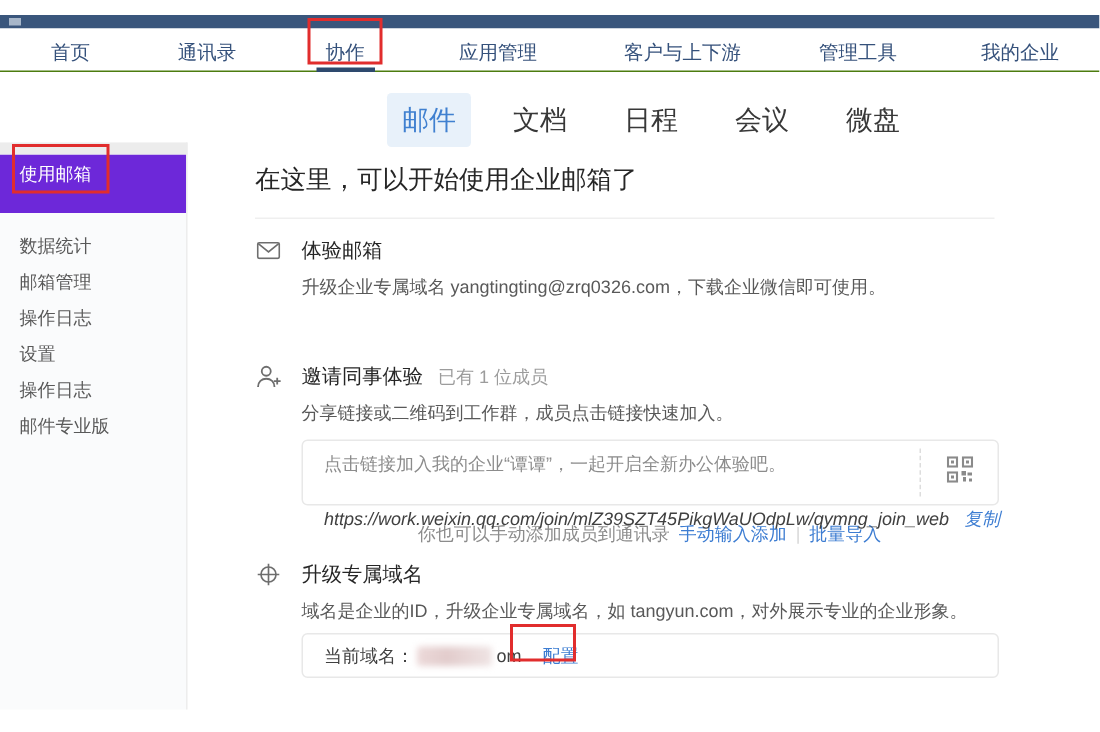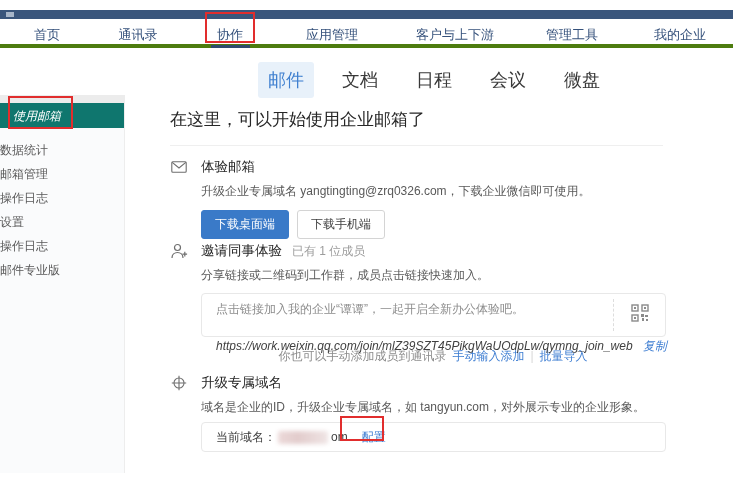--- a/index.html
+++ b/index.html
@@ -4,36 +4,36 @@
 <style>
   * { margin:0; padding:0; box-sizing:border-box; }
   html,body { width:733px; height:488px; background:#fff; overflow:hidden; }
   body { font-family:"Liberation Sans","DejaVu Sans",sans-serif; position:relative; }
 
   
   .topbar { position:absolute; top:10px; left:0; width:733px; height:9px; background:#3a567c; }
   .logo-frag { position:absolute; left:6px; top:2px; width:8px; height:5px; background:#a7b6c9; }
 
   
-  .navbar { position:absolute; top:19px; left:0; width:733px; height:29px; background:#fff; border-bottom:4px solid #4d7c0f; }
+  .navbar { position:absolute; top:19px; left:0; width:733px; height:29px; background:#fff; border-bottom:1px solid #4d7c0f; }
   .nav-item { position:absolute; top:7px; transform:translateX(-50%); font-size:13px; color:#35517b; white-space:nowrap; cursor:pointer; }
   .nav-underline { position:absolute; left:211px; top:45px; width:39px; height:3px; background:#2e4a6e; }
 
   
   .subnav { position:absolute; left:258px; top:62px; display:flex; gap:18px; align-items:center; }
   .tab { font-size:18px; color:#383838; padding:6px 10px; border-radius:3px; cursor:pointer; white-space:nowrap; }
   .tab.active { background:#e8f1fa; color:#4080d0; }
 
   
   .sidebar { position:absolute; left:0; top:95px; width:125px; height:378px; background:#fafbfc; border-right:1px solid #ededed; }
   .side-strip { position:absolute; top:0; left:0; width:125px; height:8px; background:#ececec; }
   .side-item { font-size:12px; color:#595959; cursor:pointer; white-space:nowrap; }
-  .side-item.active { margin-top:8px; height:25px; line-height:27px; padding-left:13px; background:#0f766e; color:#fff;font-style:italic; }
+  .side-item.active { margin-top:8px; height:39px; line-height:27px; padding-left:13px; background:#6d28d9; color:#fff; }
   .side-list { margin-top:10px; }
-  .side-list .side-item { height:24px; line-height:24px; }
+  .side-list .side-item { height:24px; line-height:24px; padding-left:13px; }
 
   
   .page-title { position:absolute; left:170px; top:108px; font-size:17px; font-weight:400; color:#262626; }
   .title-divider { position:absolute; left:170px; top:145px; width:493px; height:1px; background:#efefef; }
 
   .section { position:absolute; left:170px; width:495px; }
   .sec-head { display:flex; align-items:center; gap:13px; }
   .sec-icon { display:inline-flex; width:18px; justify-content:center; }
   .sec-title { font-size:13.5px; color:#262626; }
   .sec-badge { font-size:12px; color:#9c9c9c; margin-left:-3px; }
@@ -114,24 +114,20 @@
     <span class="sec-icon">
       <svg width="16" height="12" viewBox="0 0 16 12" fill="none" stroke="#6e6e6e" stroke-width="1.1">
         <rect x="0.8" y="0.8" width="14.4" height="10.4" rx="1"></rect>
         <path d="M1.2 1.4 L8 7 L14.8 1.4"></path>
       </svg>
     </span>
     <span class="sec-title">体验邮箱</span>
   </div>
   <div class="sec-body">
     <div class="sec-desc">升级企业专属域名 yangtingting@zrq0326.com，下载企业微信即可使用。</div>
-    <div class="btn-row">
-      <button class="btn btn-primary">下载桌面端</button>
-      <button class="btn btn-secondary">下载手机端</button>
-    </div>
   </div>
 </section>
 
 <section class="section" style="top:242px">
   <div class="sec-head">
     <span class="sec-icon">
       <svg width="18" height="16" viewBox="0 0 18 16" fill="none" stroke="#6e6e6e" stroke-width="1.2">
         <circle cx="7.5" cy="4.5" r="3"></circle>
         <path d="M2 15c0-3.5 2.5-5.5 5.5-5.5S13 11.5 13 15"></path>
         <path d="M14.8 8.8v4.6 M12.5 11.1h4.6"></path>

